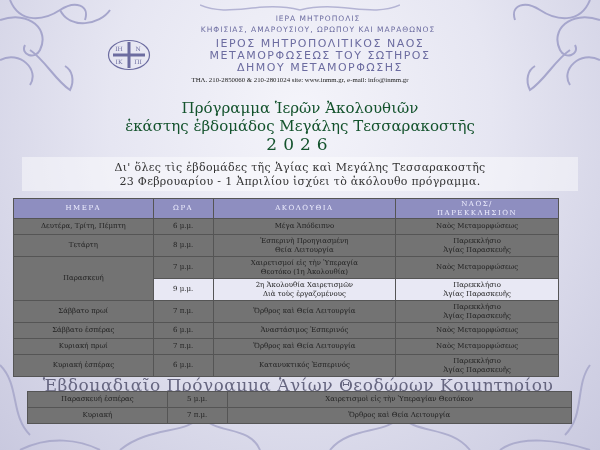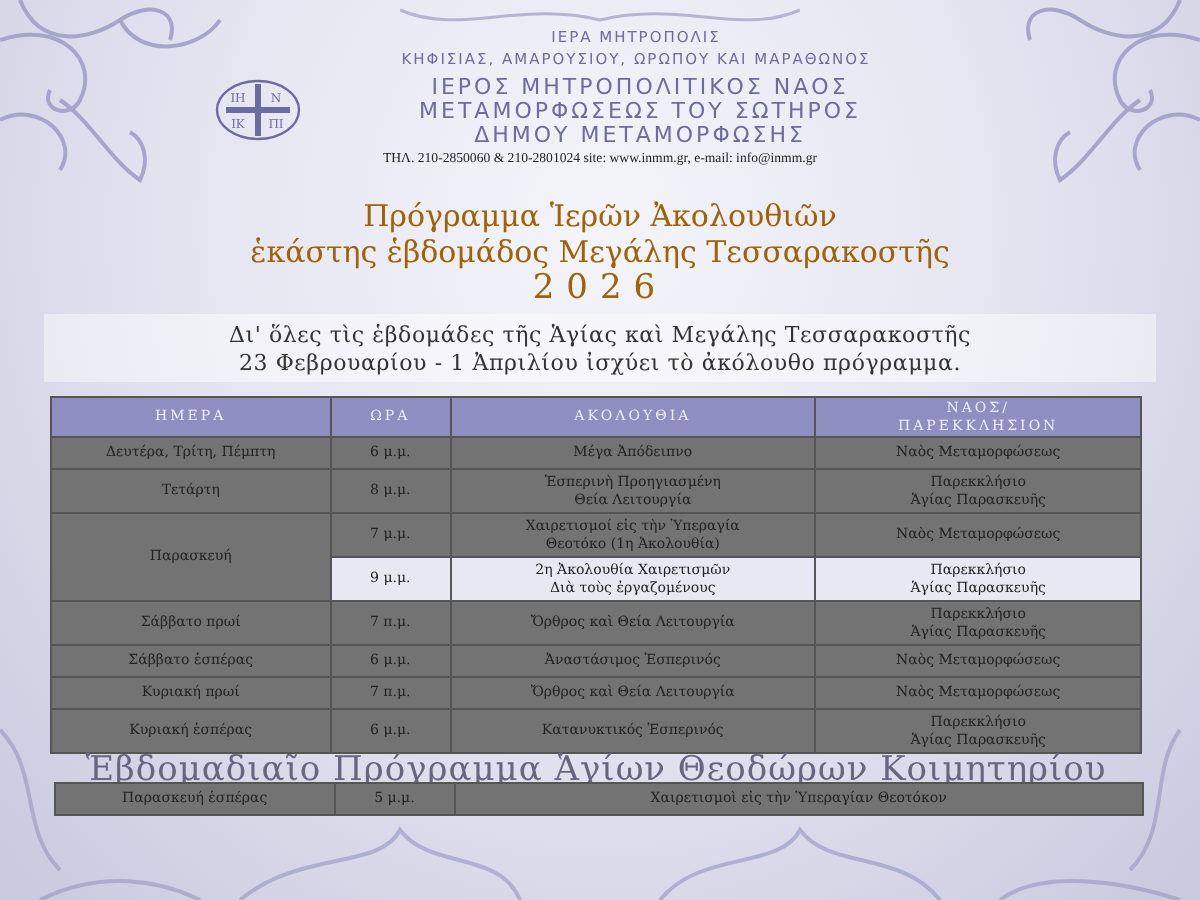--- a/index.html
+++ b/index.html
@@ -10,29 +10,29 @@
       radial-gradient(ellipse at 50% 25%, #f4f4fa 0%, #e6e6f2 45%, #c9c9df 100%);
     color:#333;
   }
   .ornament{position:absolute;pointer-events:none;}
   .header{position:absolute;left:0;top:0;width:600px;height:95px;}
   .hdr-line{position:absolute;left:0;width:600px;text-align:center;color:#6c6ca0;letter-spacing:1px;white-space:nowrap;}
   .hdr-small{font-family:"DejaVu Sans","Liberation Sans",sans-serif;font-size:7.5px;padding-left:18px;}
   .hdr-big{font-family:"DejaVu Sans","Liberation Sans",sans-serif;font-size:11px;letter-spacing:1.5px;}
   .contact{position:absolute;left:0;top:76px;width:600px;text-align:center;font-size:6.8px;color:#222;font-family:"Liberation Serif",serif;}
   .logo{position:absolute;left:107px;top:39px;width:44px;height:32px;}
-  .title{position:absolute;left:0;width:600px;text-align:center;color:#a16207;font-family:"DejaVu Serif",serif;}
+  .title{position:absolute;left:0;width:600px;text-align:center;color:#14532d;font-family:"DejaVu Serif",serif;}
   .intro-band{position:absolute;left:22px;top:157px;width:556px;height:34px;background:rgba(255,255,255,0.45);}
   .intro{position:absolute;left:0;width:600px;text-align:center;font-size:11px;color:#333;letter-spacing:0.3px;}
   table{border-collapse:collapse;position:absolute;font-family:"DejaVu Serif",serif;}
   td,th{border:1px solid #555;text-align:center;font-size:7px;color:#222;padding:0;line-height:9px;}
   th{background:#8e8ec0;color:#eeeeff;font-weight:normal;letter-spacing:1.5px;font-size:7px;}
   td{background:#737373;}
   td.tint{background:#e8e8f4;}
-  .main{left:25px;top:198px;width:546px;}
+  .main{left:13px;top:198px;width:546px;}
   .sec-title{position:absolute;left:0;top:375px;width:596px;text-align:center;font-size:17px;color:#666680;letter-spacing:0.5px;}
   .second{left:27px;top:391px;width:545px;}
 </style>
 </head>
 <body>
 
 <svg class="ornament" style="left:0;top:0" width="120" height="110" viewBox="0 0 120 110">
   <g fill="none" stroke="#a6a6cc" stroke-width="2">
     <path d="M0 20 C30 10 50 30 40 50 C35 60 20 55 25 45"></path>
     <path d="M10 0 C20 25 45 20 60 10 C75 0 90 5 85 20"></path>
@@ -186,14 +186,19 @@
       <col style="width:140px">
       <col style="width:60px">
       <col style="width:345px">
     </colgroup>
   <tbody>
       <tr style="height:16px">
     <td>Παρασκευή ἑσπέρας</td>
     <td>5 μ.μ.</td>
     <td>Χαιρετισμοὶ εἰς τὴν Ὑπεραγίαν Θεοτόκον</td>
   </tr>
+  <tr style="height:16px">
+    <td>Κυριακή</td>
+    <td>7 π.μ.</td>
+    <td>Ὄρθρος καὶ Θεία Λειτουργία</td>
+  </tr>
 </tbody>
   </table>
 
 </body></html>

